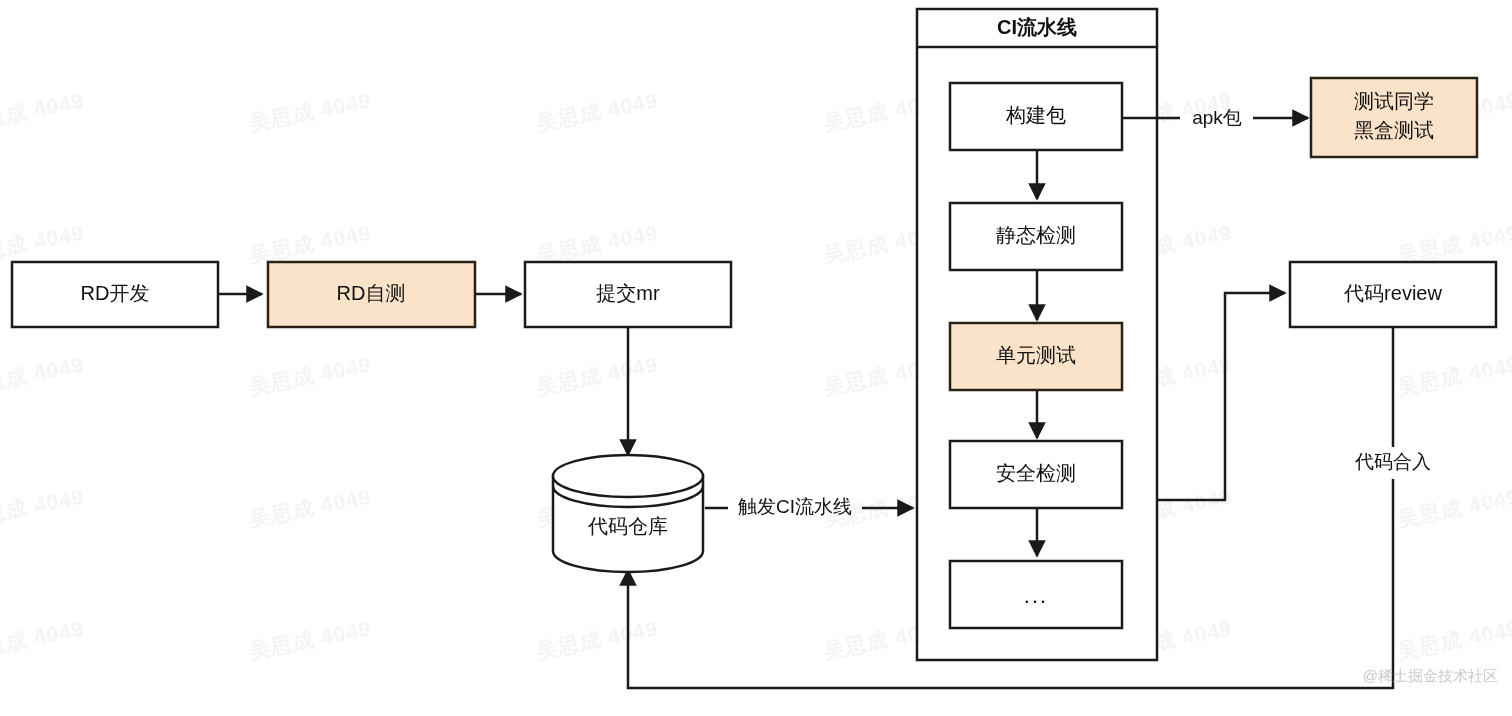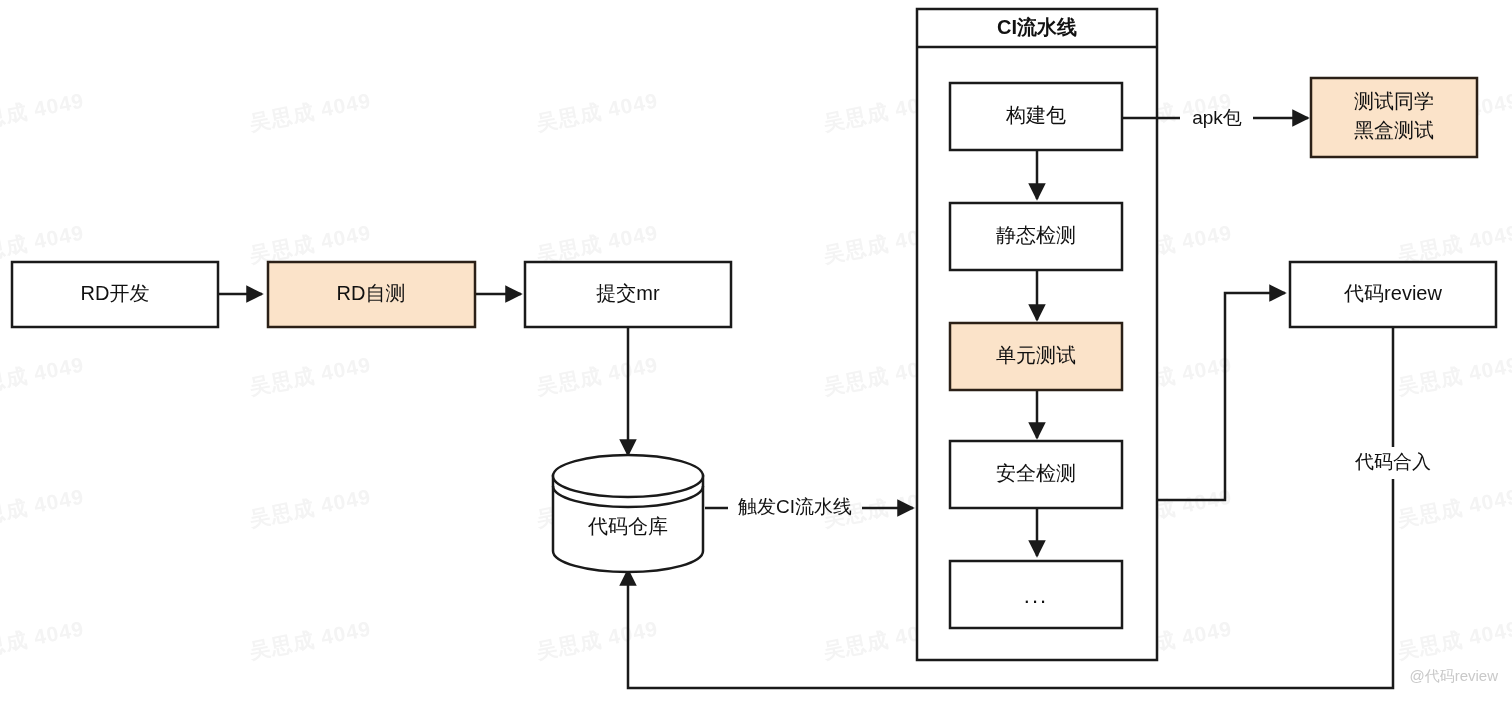--- a/index.html
+++ b/index.html
@@ -158,14 +158,14 @@
     <g>
       <text class="edgelabel" x="795" y="508">触发CI流水线</text>
       <text class="edgelabel" x="1217" y="119">apk包</text>
       <text class="edgelabel" x="1393" y="463">代码合入</text>
     </g>
 
     <rect x="1345" y="447" width="97" height="32" fill="#ffffff"></rect>
     <text class="edgelabel" x="1393" y="463">代码合入</text>
   </svg>
 
-  <div class="credit">@代码review</div>
+  <div class="credit">@稀土掘金技术社区</div>
 </div>
 
 </body></html>

